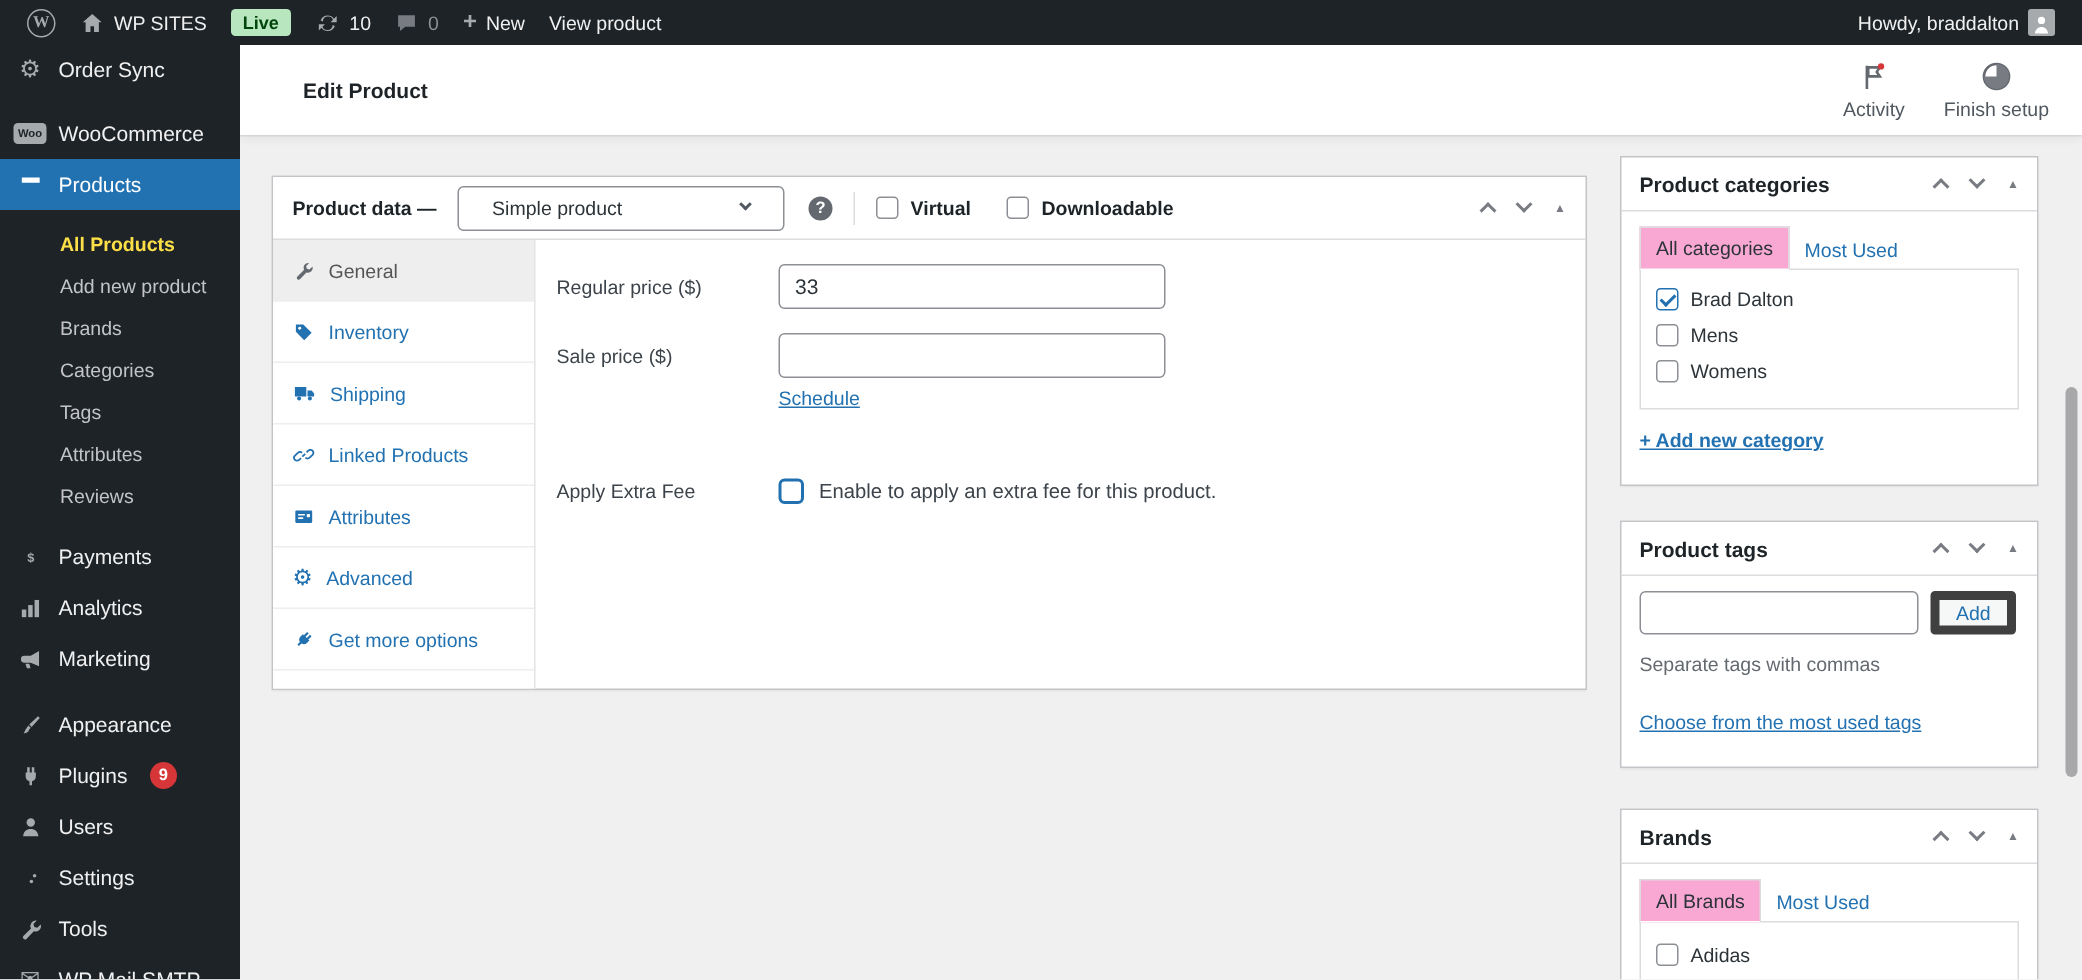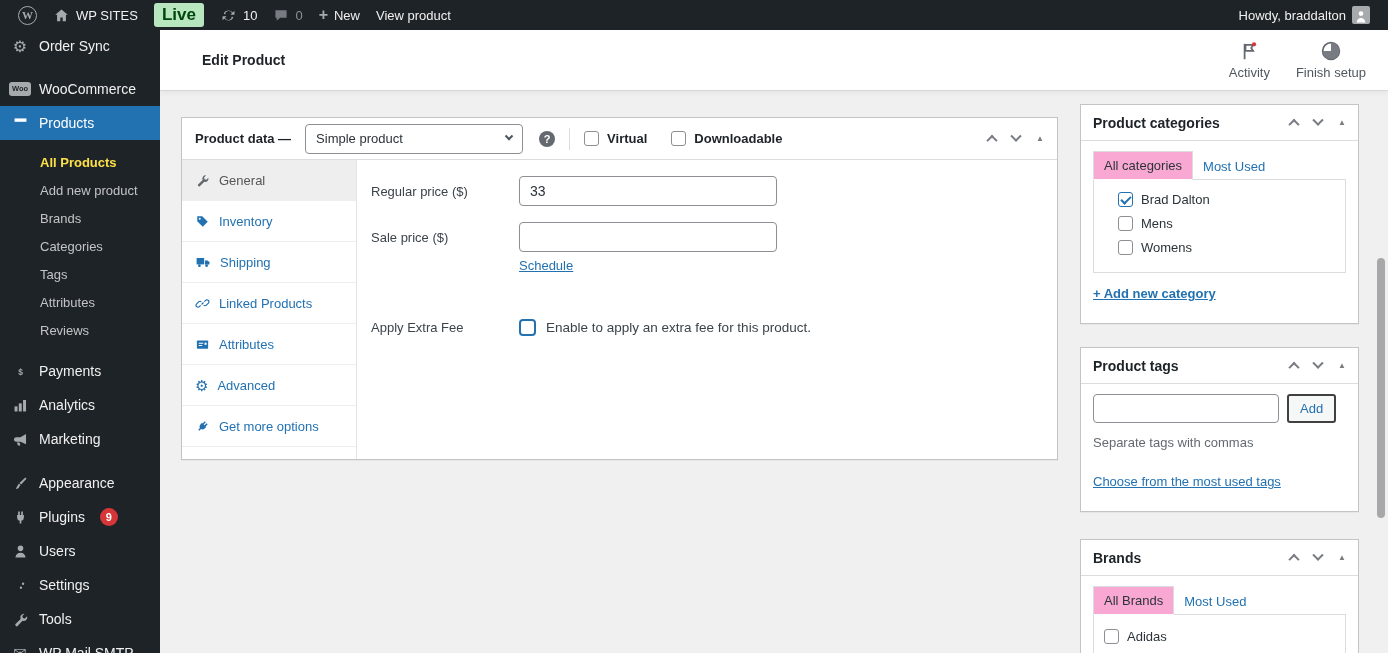--- a/index.html
+++ b/index.html
@@ -7,21 +7,21 @@
   .screen { position:relative; width:1388px; height:653px; background:#f0f0f1; overflow:hidden; }
 
   
   .adminbar { position:absolute; top:0; left:0; right:0; height:30px; background:#1d2327; color:#f0f0f1;
     display:flex; align-items:center; justify-content:space-between; padding:0 10px; z-index:20; }
   .ab-left, .ab-right { display:flex; align-items:center; height:100%; }
   .ab-item { display:flex; align-items:center; gap:6px; padding:0 8px; height:100%; color:#f0f0f1; cursor:pointer; }
   .ab-item svg { fill:#a7aaad; }
   .wplogo { width:19px; height:19px; border:1.6px solid #a7aaad; border-radius:50%; display:flex; align-items:center;
     justify-content:center; font-size:11px; font-weight:bold; color:#a7aaad; font-family:"Liberation Serif", serif; }
-  .live-badge { background:#b8e6bf; color:#00450c; font-weight:600; font-size:17px; border-radius:3px;
+  .live-badge { background:#b8e6bf; color:#00450c; font-weight:600; font-size:12px; border-radius:3px;
     padding:2px 8px; margin:0 8px; }
   .muted { color:#8c8f94; }
   .plus-glyph { font-size:16px; font-weight:bold; color:#a7aaad; line-height:1; }
   .avatar { width:18px; height:18px; background:#a7aaad; border-radius:2px; display:flex; align-items:flex-end; justify-content:center; overflow:hidden; }
 
   
   .sidebar { position:absolute; top:30px; left:0; width:160px; bottom:0; background:#1d2327; color:#f0f0f1; z-index:10; }
   .menu-item { display:flex; align-items:center; gap:9px; height:34px; padding:0 8px 0 10px; font-size:14px; color:#f0f0f1; cursor:pointer; }
   .menu-item .mi-icon { width:20px; display:flex; justify-content:center; color:#a7aaad; font-size:16px; flex:none; }
   .menu-item .mi-icon svg { fill:#a7aaad; }
@@ -58,21 +58,21 @@
   .chev { width:8px; height:8px; border-right:2px solid #787c82; border-bottom:2px solid #787c82; display:inline-block; cursor:pointer; }
   .chev.up { transform:rotate(-135deg) translate(-1px,-1px); }
   .chev.down { transform:rotate(45deg) translate(-2px,-2px); }
   .tri { font-size:8px; color:#787c82; cursor:pointer; line-height:1; }
 
   
   #pd-panel { left:21px; top:87px; width:877px; height:343px; }
   .pd-head { height:42px; display:flex; align-items:center; padding:0 13px; border-bottom:1px solid #dcdcde; }
   .pd-title { font-size:13px; font-weight:bold; color:#1d2327; white-space:nowrap; }
   .pd-select { margin-left:14px; width:218px; height:30px; border:1px solid #8c8f94; border-radius:4px;
-    display:flex; align-items:center; justify-content:space-between; padding:0 10px; color:#2c3338; font-size:13px;
+    display:flex; align-items:center; justify-content:space-between; padding:0 22px; color:#2c3338; font-size:13px;
     background:#fff; cursor:pointer; }
   .pd-select .chev { width:6px; height:6px; border-color:#50575e; }
   .help-icon { margin-left:16px; width:16px; height:16px; border-radius:50%; background:#646970; color:#fff;
     font-size:11px; font-weight:bold; display:flex; align-items:center; justify-content:center; cursor:pointer; flex:none; }
   .vdiv { width:1px; height:22px; background:#dcdcde; margin:0 14px; }
   .cb-inline { display:flex; align-items:center; gap:8px; margin-right:24px; font-weight:600; color:#1d2327; }
   .cb { width:15px; height:15px; border:1px solid #8c8f94; border-radius:3px; background:#fff; display:inline-block;
     position:relative; cursor:pointer; flex:none; }
   .cb.checked { border-color:#2271b1; }
   .cb.checked::after { content:''; position:absolute; left:4px; top:1px; width:4px; height:8px;
@@ -100,28 +100,28 @@
 
   
   #cat-panel { left:920px; top:74px; width:279px; height:220px; }
   #tag-panel { left:920px; top:317px; width:279px; height:165px; }
   #brand-panel { left:920px; top:509px; width:279px; height:170px; }
   .panel-body { padding:10px 12px; }
   .mini-tabs { display:flex; align-items:flex-end; position:relative; z-index:2; }
   .mini-tab { padding:6px 10px; font-size:13px; }
   .mini-tab.active { background:#f9a8d4; border:1px solid #dcdcde; border-bottom:1px solid #fff; color:#2c3338; cursor:default; }
   .mini-tab.link-tab { color:#2271b1; cursor:pointer; }
-  .cat-list { border:1px solid #dcdcde; margin-top:-1px; padding:7px 24px; height:94px; overflow:hidden; }
+  .cat-list { border:1px solid #dcdcde; margin-top:-1px; padding:7px 10px; height:94px; overflow:hidden; }
   .cat-item { display:flex; align-items:center; gap:8px; height:24px; color:#2c3338; }
   .add-link { display:inline-block; margin-top:13px; font-weight:600; }
 
   .tag-row { display:flex; align-items:center; gap:8px; }
   .tag-input { width:186px; height:29px; border:1px solid #8c8f94; border-radius:4px; padding:0 8px; font-size:13px;
     font-family:"Liberation Sans", sans-serif; }
-  .btn-secondary { height:29px; padding:0 11px; background:#f6f7f7; border:2px solid #404040; border-radius:3px;
+  .btn-secondary { height:29px; padding:0 11px; background:#f6f7f7; border:6px solid #404040; border-radius:3px;
     color:#2271b1; font-size:13px; cursor:pointer; font-family:"Liberation Sans", sans-serif; }
   .hint { color:#646970; margin-top:12px; }
   .choose-link { display:inline-block; margin-top:24px; }
   .brand-list { border:1px solid #dcdcde; margin-top:-1px; padding:9px 10px; height:70px; overflow:hidden; }
 
   
   .pg-scrollbar { position:absolute; right:3px; top:258px; width:8px; height:260px; background:#a8a8aa; border-radius:4px; z-index:30; }
 </style>
 </head>
 <body>

